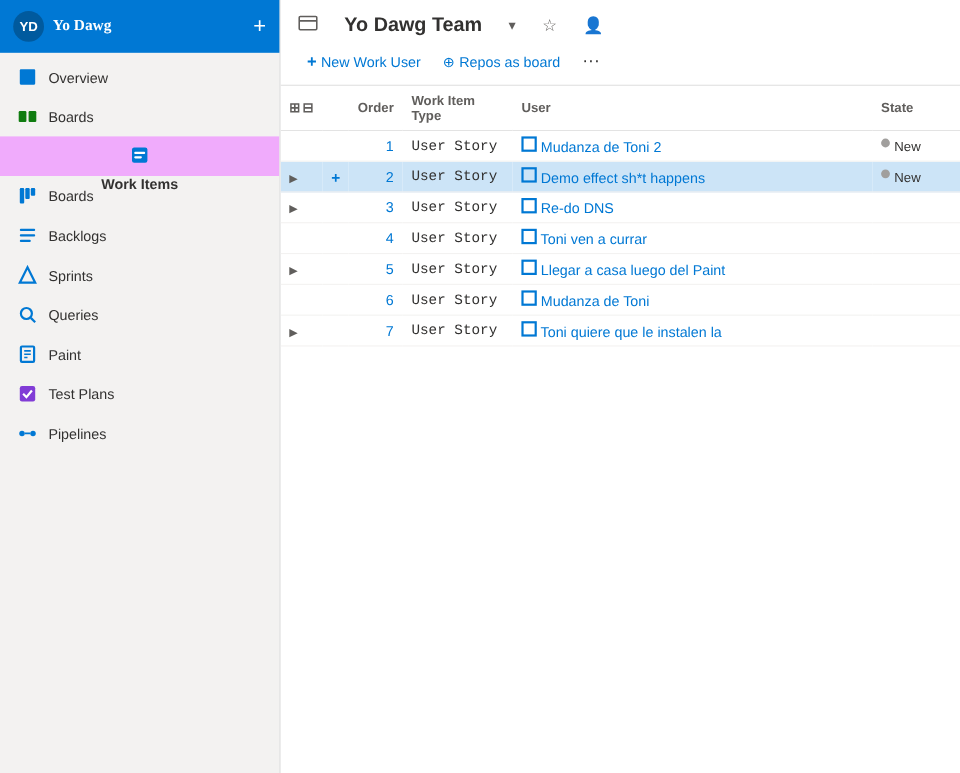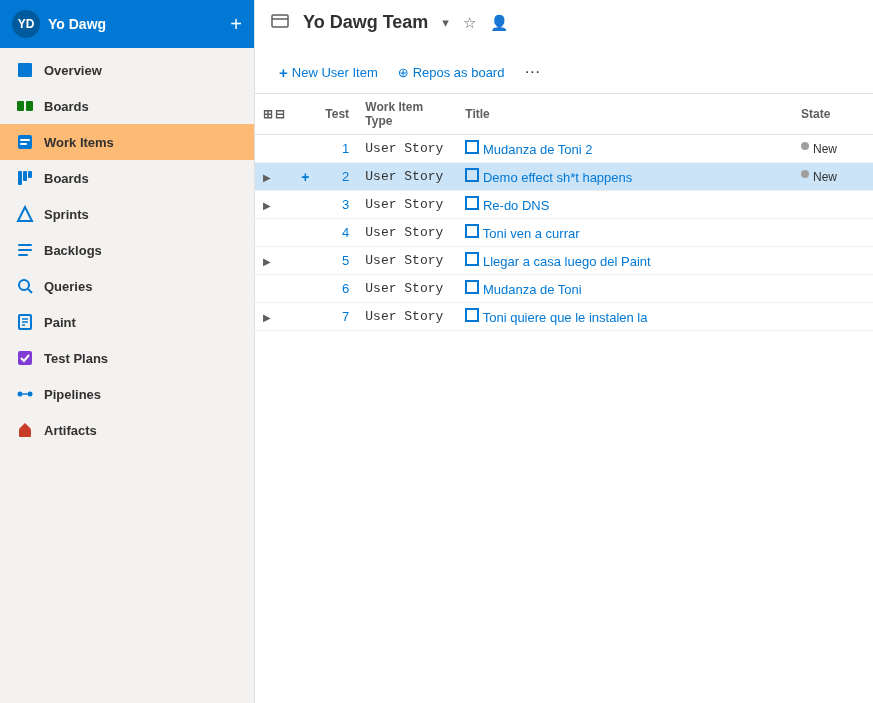--- a/index.html
+++ b/index.html
@@ -34,20 +34,21 @@
       justify-content: center;
       font-weight: bold;
       font-size: 12px;
       color: #fff;
       flex-shrink: 0;
     }
     .sidebar-project-name {
       flex: 1;
       font-size: 14px;
       font-weight: 600;
+      font-family: Liberation Serif, serif;
     }
     .sidebar-add-btn {
       background: none;
       border: none;
       color: #fff;
       font-size: 20px;
       cursor: pointer;
       line-height: 1;
     }
     .sidebar-nav {
@@ -57,23 +58,22 @@
     }
     .nav-item {
       display: flex;
       align-items: center;
       padding: 8px 16px;
       gap: 10px;
       cursor: pointer;
       color: #323130;
       font-size: 13px;
       height: 36px;
-      font-weight: bold;
-    }
-    .nav-item.active { background: #fdba74; font-weight: 600; }
+    }
+    .nav-item.active { background: #f0abfc; font-weight: 600; flex-direction: column; }
     .nav-icon {
       width: 18px;
       height: 18px;
       display: flex;
       align-items: center;
       justify-content: center;
       flex-shrink: 0;
     }
     .nav-icon svg { width: 18px; height: 18px; }
 
@@ -86,22 +86,22 @@
       overflow: hidden;
       position: relative;
     }
     .main-header {
       padding: 12px 16px 8px;
       border-bottom: 1px solid #e0e0e0;
     }
     .main-title-row {
       display: flex;
       align-items: center;
-      gap: 14px;
-      margin-bottom: 26px;
+      gap: 24px;
+      margin-bottom: 10px;
     }
     .main-title {
       font-size: 18px;
       font-weight: 600;
       color: #323130;
     }
     .title-icon {
       color: #605e5c;
     }
     .toolbar {
@@ -258,35 +258,35 @@
             <rect x="7" y="2" width="4" height="10" rx="1" fill="#0078d4"></rect>
             <rect x="12" y="2" width="4" height="7" rx="1" fill="#0078d4"></rect>
           </svg>
       </span>
       <span>Boards</span>
     </div>
 
     <div class="nav-item">
       <span class="nav-icon">
         <svg viewBox="0 0 18 18">
-            <polygon points="2,16 9,2 16,16" fill="none" stroke="#0078d4" stroke-width="2"></polygon>
-          </svg>
-      </span>
-      <span>Sprints</span>
-    </div>
-
-    <div class="nav-item">
-      <span class="nav-icon">
-        <svg viewBox="0 0 18 18">
             <rect x="2" y="3" width="14" height="2" rx="1" fill="#0078d4"></rect>
             <rect x="2" y="8" width="14" height="2" rx="1" fill="#0078d4"></rect>
             <rect x="2" y="13" width="10" height="2" rx="1" fill="#0078d4"></rect>
           </svg>
       </span>
       <span>Backlogs</span>
+    </div>
+
+    <div class="nav-item">
+      <span class="nav-icon">
+        <svg viewBox="0 0 18 18">
+            <polygon points="2,16 9,2 16,16" fill="none" stroke="#0078d4" stroke-width="2"></polygon>
+          </svg>
+      </span>
+      <span>Sprints</span>
     </div>
 
     <div class="nav-item">
       <span class="nav-icon">
         <svg viewBox="0 0 18 18">
             <circle cx="8" cy="8" r="5" fill="none" stroke="#0078d4" stroke-width="2"></circle>
             <line x1="12" y1="12" x2="16" y2="16" stroke="#0078d4" stroke-width="2"></line>
           </svg>
       </span>
       <span>Queries</span>
@@ -318,73 +318,64 @@
       <span class="nav-icon">
         <svg viewBox="0 0 18 18">
             <circle cx="4" cy="9" r="2.5" fill="#0078d4"></circle>
             <circle cx="14" cy="9" r="2.5" fill="#0078d4"></circle>
             <line x1="6.5" y1="9" x2="11.5" y2="9" stroke="#0078d4" stroke-width="1.5"></line>
           </svg>
       </span>
       <span>Pipelines</span>
     </div>
 
-    <div class="nav-item">
-      <span class="nav-icon">
-        <svg viewBox="0 0 18 18">
-            <rect x="3" y="8" width="12" height="8" rx="1" fill="#c83d27"></rect>
-            <polygon points="9,2 15,8 3,8" fill="#c83d27"></polygon>
-          </svg>
-      </span>
-      <span>Artifacts</span>
-    </div>
   </nav>
 </div>
 
 <div class="main">
   <div class="main-header">
     <div class="main-title-row">
       <span class="title-icon">
         <svg width="18" height="18" viewBox="0 0 18 18">
             <rect x="1" y="3" width="16" height="12" rx="1" fill="none" stroke="#605e5c" stroke-width="1.5"></rect>
             <line x1="1" y1="7" x2="17" y2="7" stroke="#605e5c" stroke-width="1.5"></line>
           </svg>
       </span>
       <span class="main-title">Yo Dawg Team</span>
       <span style="color:#605e5c;cursor:pointer;">▾</span>
       <span style="color:#605e5c;cursor:pointer;font-size:15px;">☆</span>
       <span style="color:#605e5c;cursor:pointer;font-size:15px;">👤</span>
     </div>
     <div class="toolbar">
       <button class="toolbar-btn">
         <span style="font-size:15px;font-weight:bold;">+</span>
-        <span>New User Item</span>
+        <span>New Work User</span>
       </button>
       <button class="toolbar-btn">
         <span>⊕</span>
         <span>Repos as board</span>
       </button>
       <button class="toolbar-more">···</button>
     </div>
   </div>
 
   <div class="table-container">
     <table>
       <thead>
         <tr>
           <th class="header-expand-col">
             <span style="display:flex;gap:2px;align-items:center;">
               <span style="cursor:pointer;">⊞</span>
               <span style="cursor:pointer;">⊟</span>
             </span>
           </th>
           <th class="header-add-col"></th>
-          <th>Test</th>
+          <th>Order</th>
           <th>Work Item Type</th>
-          <th>Title</th>
+          <th>User</th>
           <th>State</th>
         </tr>
       </thead>
       <tbody id="table-body">
           <tr>
             <td></td>
             <td></td>
             <td class="td-order">1</td>
             <td class="td-type">User Story</td>
             <td class="td-title"><span class="work-item-icon">

